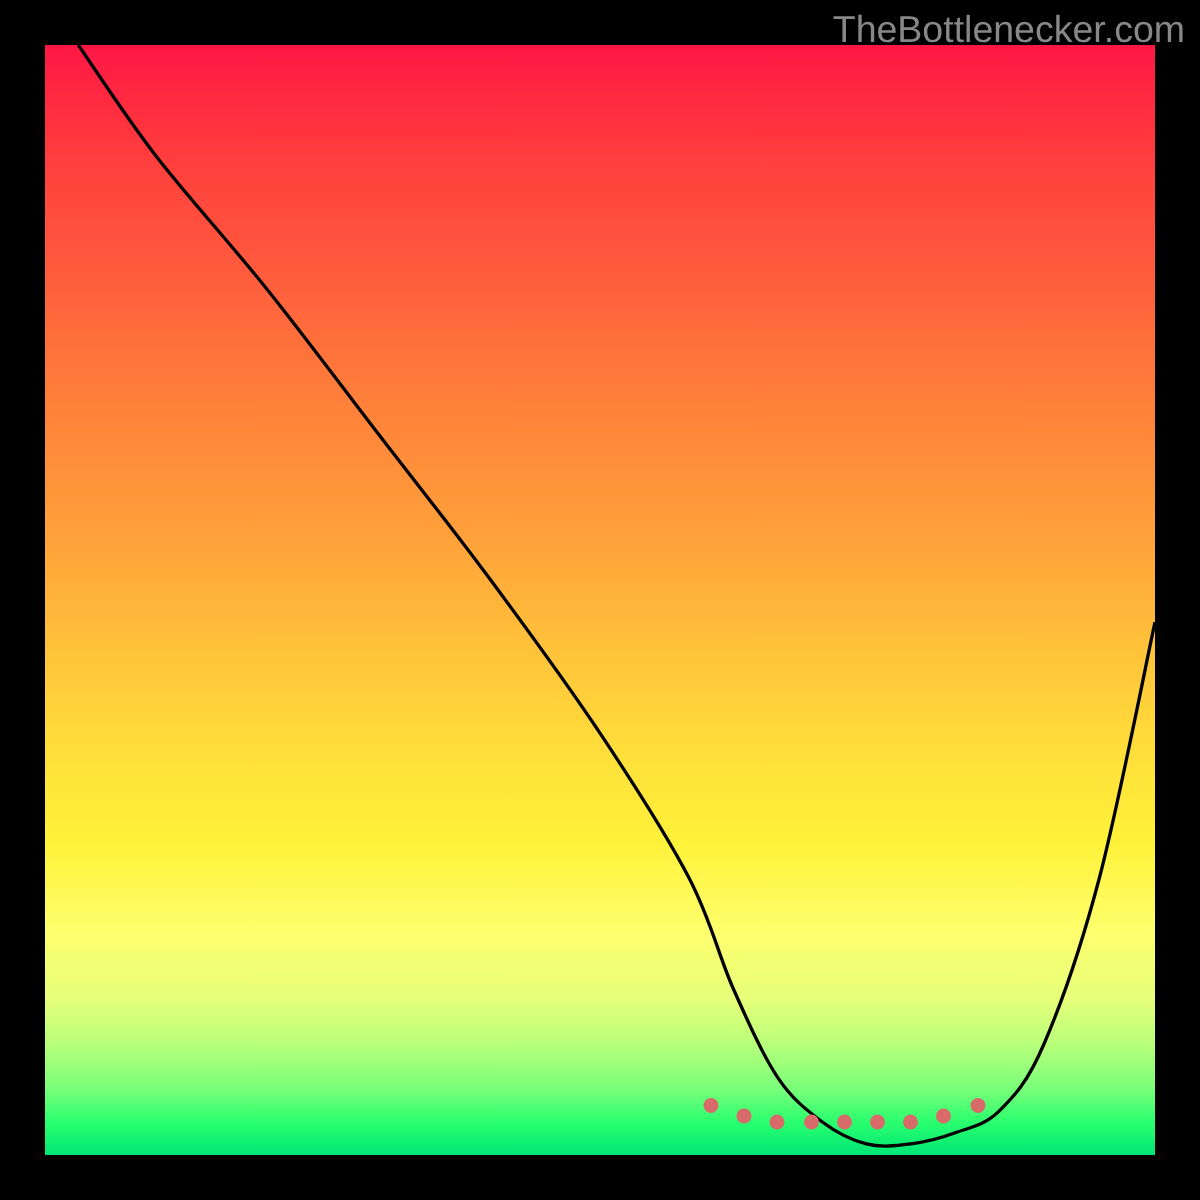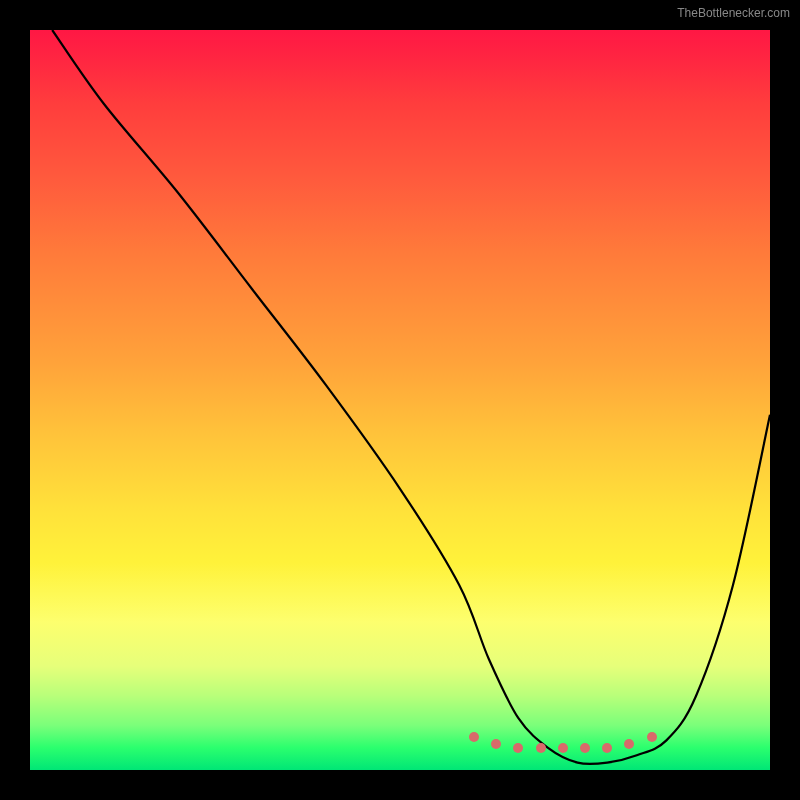--- a/index.html
+++ b/index.html
@@ -9,21 +9,21 @@
     background: #000;
     position: relative;
     font-family: Arial, sans-serif;
     overflow: hidden;
   }
   .watermark {
     position: absolute;
     top: 6px;
     right: 10px;
     color: #888;
-    font-size: 12px;
+    font-size: 25px;
     font-weight: 500;
     z-index: 10;
   }
   .plot-area {
     position: absolute;
     left: 30px;
     top: 30px;
     width: 740px;
     height: 740px;
     background: linear-gradient(to bottom,

